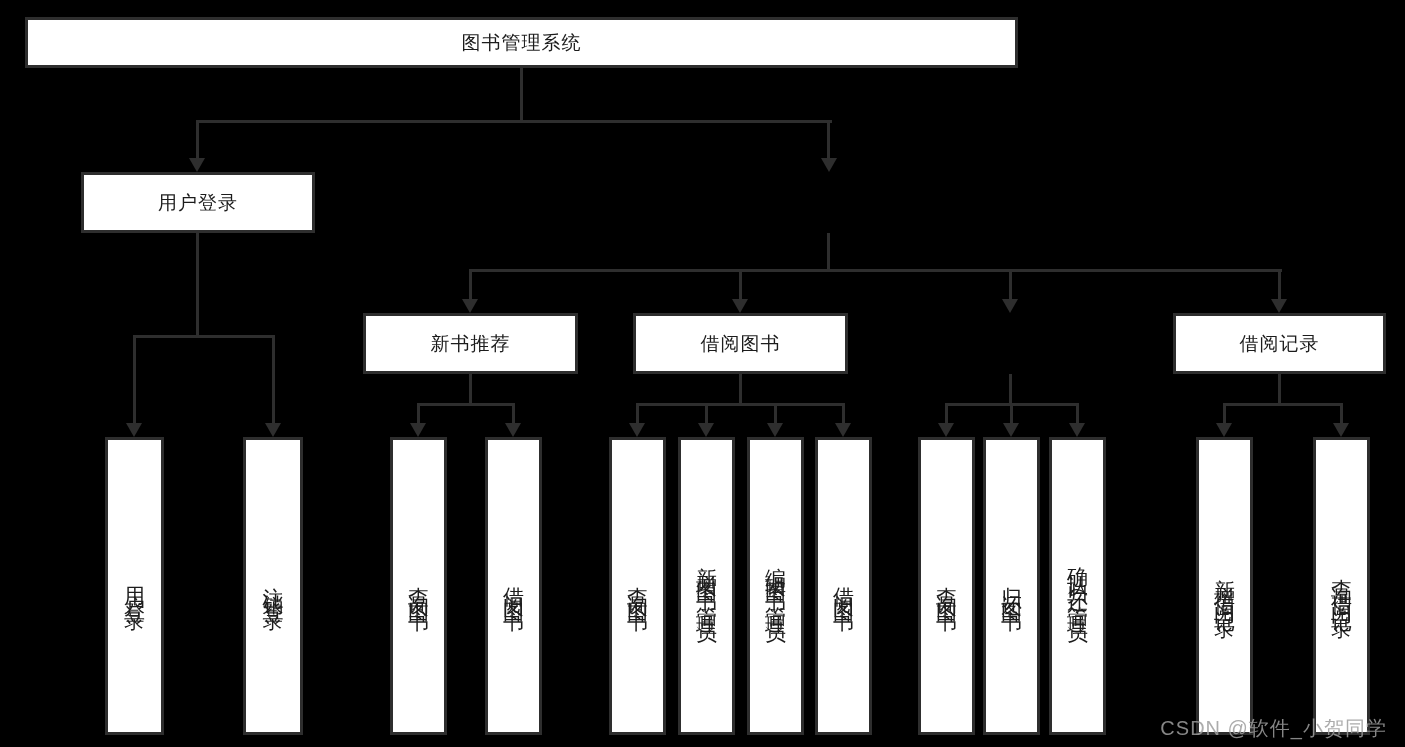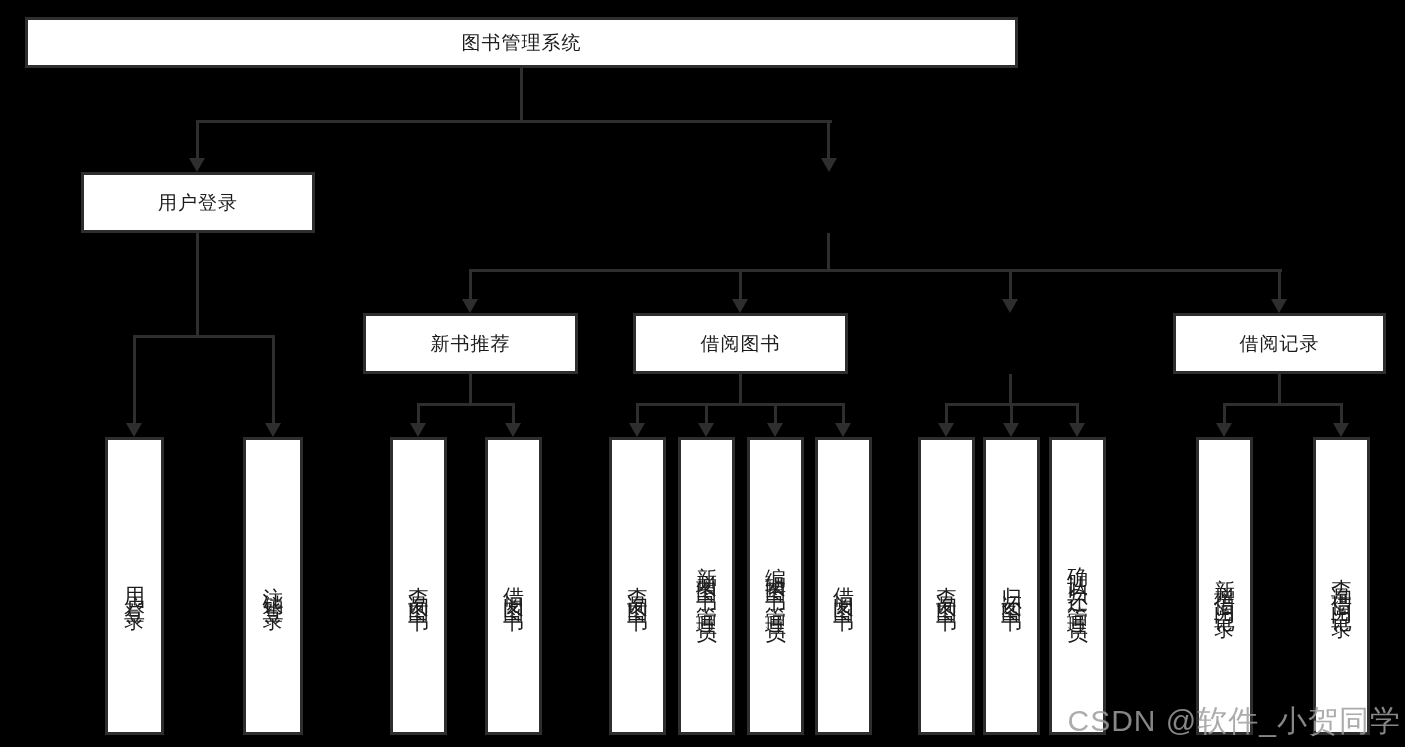--- a/index.html
+++ b/index.html
@@ -9,21 +9,21 @@
   .box { position:absolute; background:#ffffff; border:3px solid #2e2e2e;
          display:flex; align-items:center; justify-content:center; }
   .hbox { font-size:19px; color:#1c1c1c; letter-spacing:1px; white-space:nowrap; }
   .vtext { writing-mode:vertical-rl; text-orientation:mixed; font-size:21px;
            letter-spacing:8px; color:#1c1c1c; line-height:1.15; }
   .vline { position:absolute; width:3px; background:#2e2e2e; }
   .hline { position:absolute; height:3px; background:#2e2e2e; }
   .arr { position:absolute; width:0; height:0;
          border-left:8px solid transparent; border-right:8px solid transparent;
          border-top:14px solid #2e2e2e; }
-  .watermark { position:absolute; right:4px; bottom:5px; font-size:30px;
+  .watermark { position:absolute; right:18px; bottom:5px; font-size:20px;
                color:rgba(158,158,158,0.85); letter-spacing:1px; z-index:10; white-space:nowrap; }
 </style>
 </head>
 <body>
 
 <div class="canvas">
 
   <div class="box hbox" style="left:25px;top:17px;width:993px;height:51px;">图书管理系统</div>
 
   <div class="vline" style="left:520px;top:68px;height:52px;"></div>

